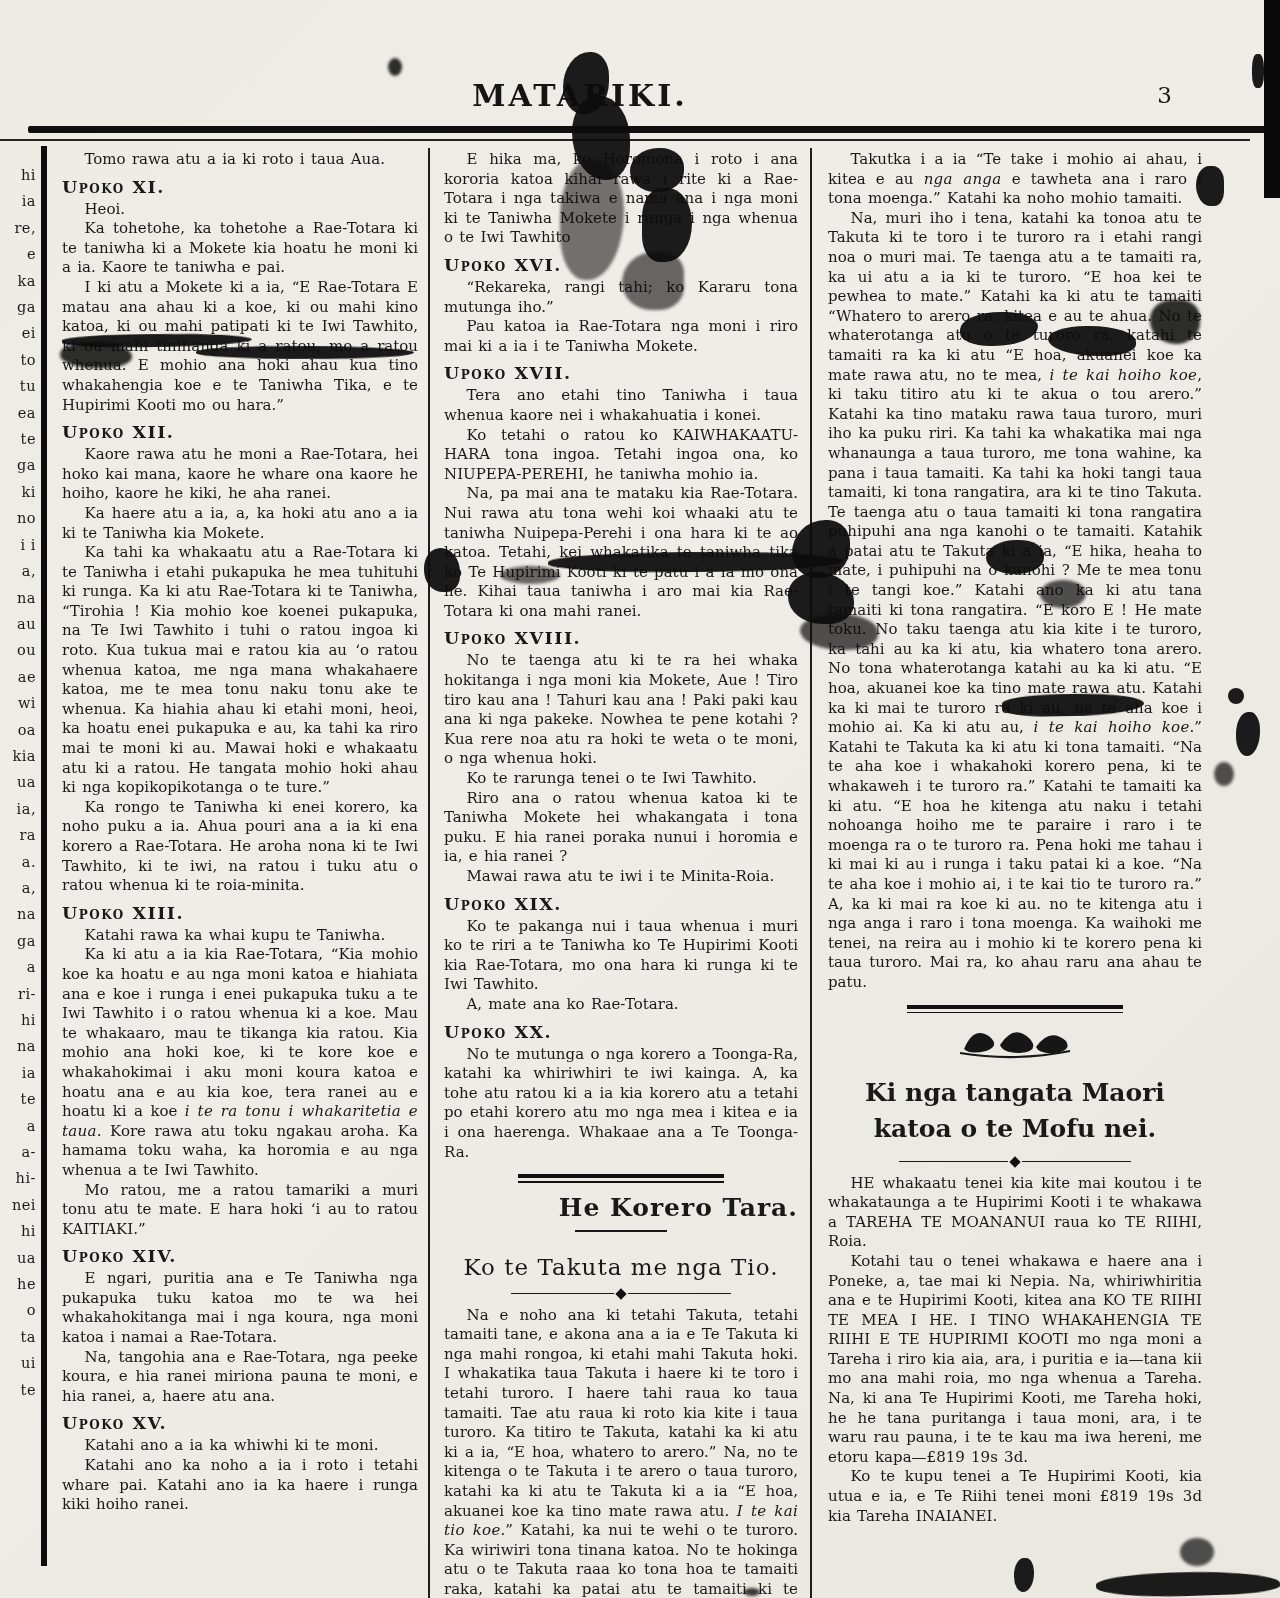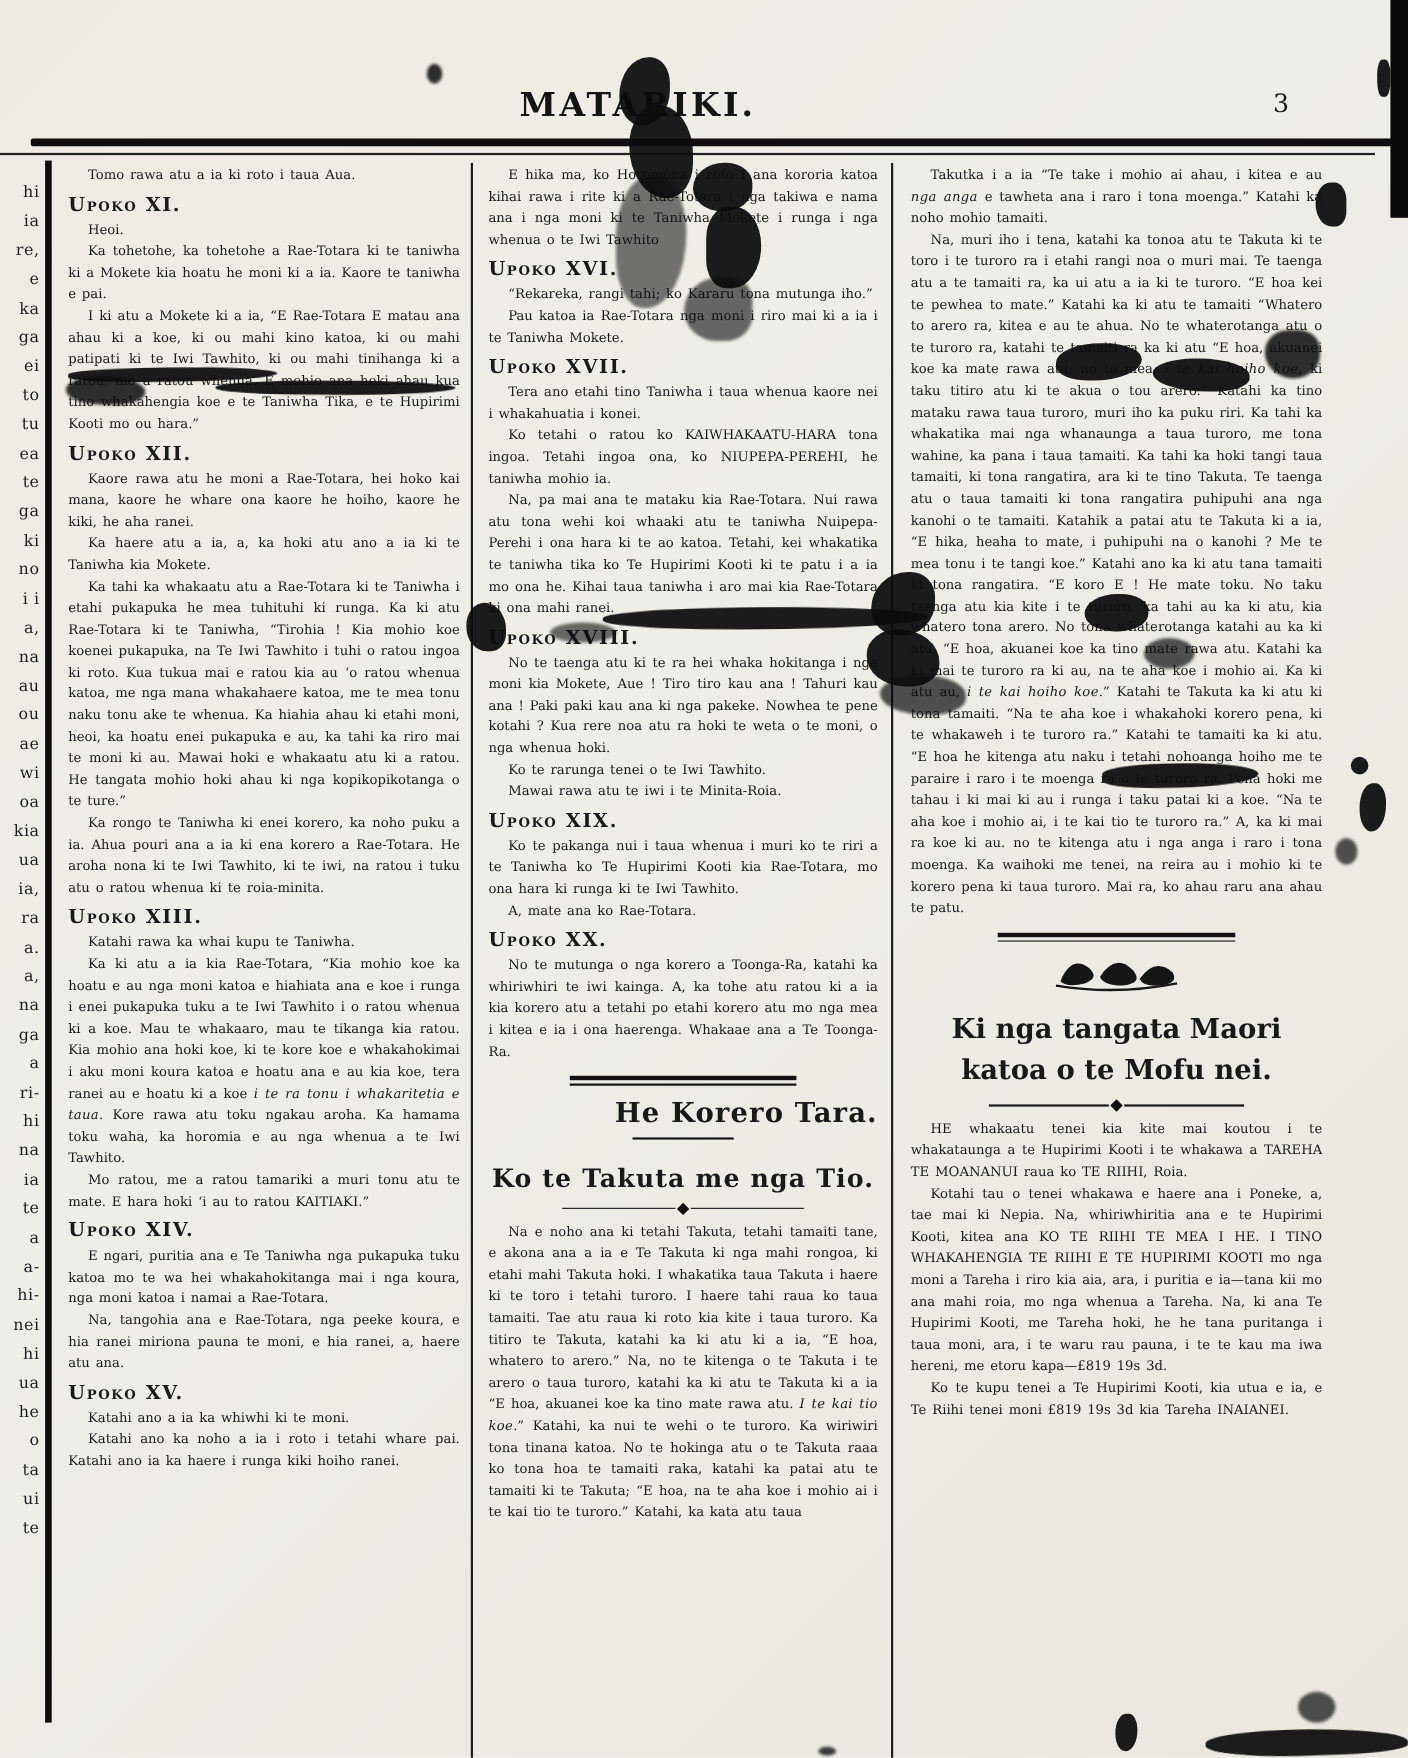--- a/index.html
+++ b/index.html
@@ -28,30 +28,30 @@
   
   .cols{
     position:absolute;left:56px;top:148px;width:1150px;height:1452px;
     display:flex;overflow:hidden;
   }
   .col{height:100%;overflow:hidden;box-sizing:border-box;}
   .col1{width:372px;padding:2px 10px 0 6px;}
   .col2{width:382px;padding:2px 12px 0 14px;border-left:2px solid #1e1e1e;}
   .col3{width:396px;padding:2px 4px 0 16px;border-left:2px solid #1e1e1e;}
   .para{
-    margin:0;font-size:12px;line-height:19.6px;text-align:justify;
+    margin:0;font-size:15px;line-height:19.6px;text-align:justify;
     text-indent:1.5em;word-spacing:1.5px;
   }
   .para i{letter-spacing:.3px;}
   .upoko{
     font-variant:small-caps;font-size:17.5px;
     letter-spacing:1.5px;margin:7px 0 3px;font-weight:600;
   }
   .sec-title{text-align:right;font-size:25px;font-weight:bold;letter-spacing:1px;margin:10px 0 4px;}
-  .sub-title{text-align:center;font-size:23px;font-weight:bold;letter-spacing:1px;margin:22px 0 4px;}
+  .sub-title{text-align:center;font-size:23px;font-weight:normal;letter-spacing:1px;margin:22px 0 4px;}
   .big-title{text-align:center;font-size:25px;font-weight:bold;line-height:1.45;margin:10px 8px 6px;}
   .rule-double{margin:12px auto 4px;width:58%;}
   .rule-double span{display:block;background:#111;}
   .rule-double span:first-child{height:4px;margin-bottom:3px;}
   .rule-double span:last-child{height:1.5px;}
   .rule-short{margin:8px auto;width:26%;height:2px;background:#181818;}
   .rule-diamond{margin:10px auto 8px;width:62%;display:flex;align-items:center;}
   .rule-diamond .line{flex:1;height:1.6px;background:#181818;}
   .rule-diamond .diamond{width:8px;height:8px;background:#111;transform:rotate(45deg);margin:0 3px;}
   .ornament{text-align:center;margin:8px 0 2px;}
@@ -150,20 +150,21 @@
         <div class="upoko">Upoko XVI.</div>
         <p class="para">“Rekareka, rangi tahi; ko Kararu tona mutunga iho.”</p>
         <p class="para">Pau katoa ia Rae-Totara nga moni i riro mai ki a ia i te Taniwha Mokete.</p>
         <div class="upoko">Upoko XVII.</div>
         <p class="para">Tera ano etahi tino Taniwha i taua whenua kaore nei i whakahuatia i konei.</p>
         <p class="para">Ko tetahi o ratou ko KAIWHAKAATU-HARA tona ingoa.  Tetahi ingoa ona, ko NIUPEPA-PEREHI, he taniwha mohio ia.</p>
         <p class="para">Na, pa mai ana te mataku kia Rae-Totara.  Nui rawa atu tona wehi koi whaaki atu te taniwha Nuipepa-Perehi i ona hara ki te ao katoa.  Tetahi, kei whakatika te taniwha tika ko Te Hupirimi Kooti ki te patu i a ia mo ona he.  Kihai taua taniwha i aro mai kia Rae-Totara ki ona mahi ranei.</p>
         <div class="upoko">Upoko XVIII.</div>
         <p class="para">No te taenga atu ki te ra hei whaka hokitanga i nga moni kia Mokete,  Aue ! Tiro tiro kau ana !  Tahuri kau ana ! Paki paki kau ana ki nga pakeke. Nowhea te pene kotahi ?  Kua rere noa atu ra hoki te weta o te moni, o nga whenua hoki.</p>
         <p class="para">Ko te rarunga tenei o te Iwi Tawhito.</p>
+        <p class="para">Riro ana o ratou whenua katoa ki te Taniwha Mokete hei whakangata i tona puku.  E hia ranei poraka nunui i horomia e ia, e hia ranei ?</p>
         <p class="para">Mawai rawa atu te iwi i te Minita-Roia.</p>
         <div class="upoko">Upoko XIX.</div>
         <p class="para">Ko te pakanga nui i taua whenua i muri ko te riri a te Taniwha ko Te Hupirimi Kooti kia Rae-Totara, mo ona hara ki runga ki te Iwi Tawhito.</p>
         <p class="para">A, mate ana ko Rae-Totara.</p>
         <div class="upoko">Upoko XX.</div>
         <p class="para">No te mutunga o nga korero a Toonga-Ra, katahi ka whiriwhiri te iwi kainga. A, ka tohe atu ratou ki a ia kia korero atu a tetahi po etahi korero atu mo nga mea i kitea e ia i ona haerenga.  Whakaae ana a Te Toonga-Ra.</p>
         <div class="rule-double">
           <span></span>
           <span></span>
         </div>

